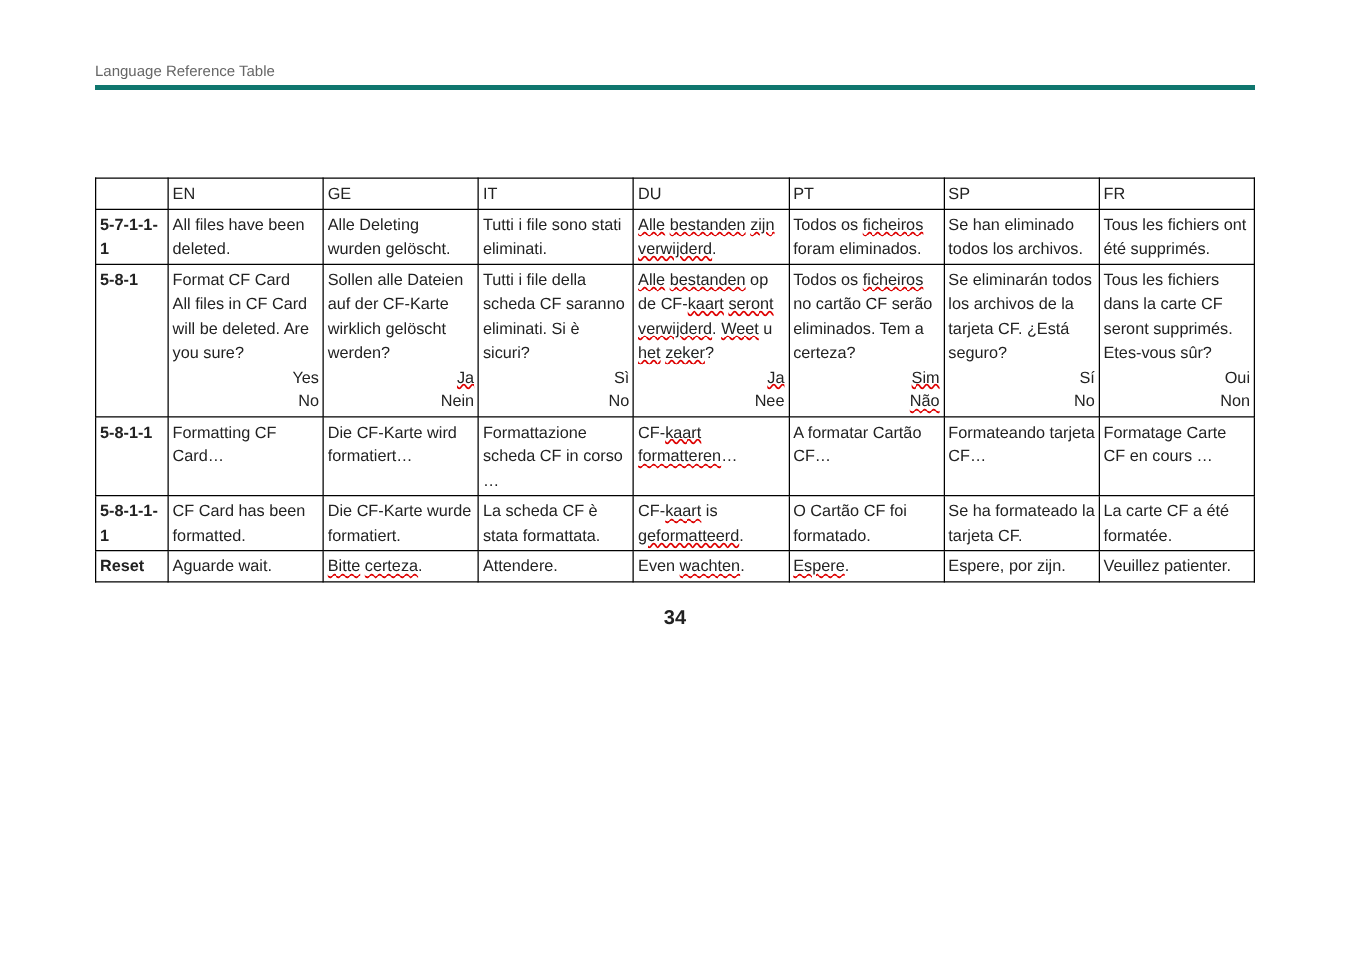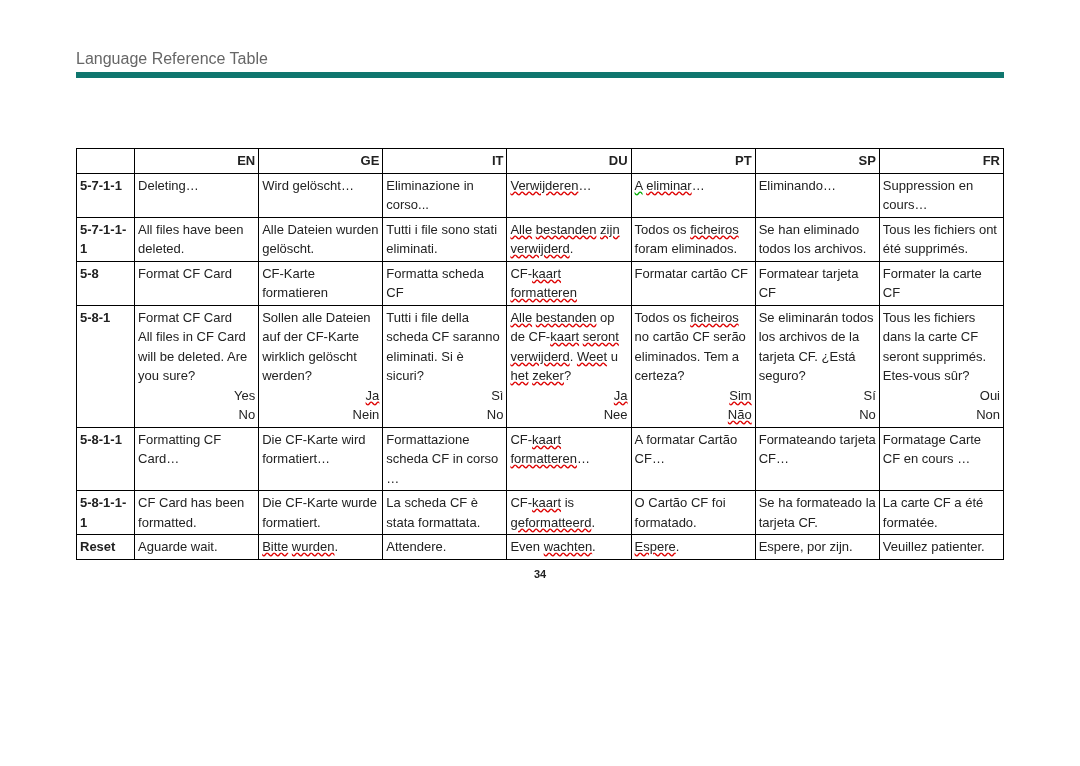--- a/index.html
+++ b/index.html
@@ -6,55 +6,55 @@
     margin: 0;
     padding: 50px 76px 40px 76px;
     font-family: Arial, Helvetica, sans-serif;
     font-size: 14px;
     color: #222;
     background: #fff;
     width: 1080px;
     box-sizing: border-box;
   }
   .page-title {
-    font-size: 16px;
+    font-size: 12px;
     font-weight: normal;
     color: #666;
-    border-bottom: 6px solid #0f766e;
+    border-bottom: 4px solid #0f766e;
     padding-bottom: 4px;
     margin-bottom: 70px;
   }
   table {
     border-collapse: collapse;
     width: 100%;
     table-layout: fixed;
   }
   th, td {
     border: 1px solid #000;
     padding: 2px 3px;
     vertical-align: top;
     font-size: 13px;
     line-height: 1.5;
     text-align: left;
     word-wrap: break-word;
   }
   th {
-    text-align: right;
-    font-weight: bold;
+    text-align: left;
+    font-weight: normal;
   }
   col.id   { width: 58px; }
   col.lang { width: 124px; }
   .id-cell { font-weight: bold; }
   .sq { text-decoration-line: underline; text-decoration-style: wavy; text-decoration-color: #d00; }
   .sg { text-decoration-line: underline; text-decoration-style: wavy; text-decoration-color: #0a0; }
   .ctr { display:block; text-align:right; }
   .page-num {
     text-align: center;
-    font-size: 11px;
-    margin-top: 8px;
+    font-size: 16px;
+    margin-top: 20px;
     font-weight: bold;
   }
 </style>
 </head>
 <body>
 
 <div class="page-title">Language Reference Table</div>
 
 <table>
   <colgroup>
@@ -74,48 +74,28 @@
       <th>GE</th>
       <th>IT</th>
       <th>DU</th>
       <th>PT</th>
       <th>SP</th>
       <th>FR</th>
     </tr>
   </thead>
   <tbody id="tbody">
       <tr>
-        <td class="id-cell">5-7-1-1</td>
-        <td>Deleting…</td>
-        <td>Wird gelöscht…</td>
-        <td>Eliminazione in corso...</td>
-        <td><span class="sq">Verwijderen</span>…</td>
-        <td><span class="sg">A</span> <span class="sq">eliminar</span>…</td>
-        <td>Eliminando…</td>
-        <td>Suppression en cours…</td>
-      </tr>
-      <tr>
         <td class="id-cell">5-7-1-1-1</td>
         <td>All files have been deleted.</td>
-        <td>Alle Dateien wurden gelöscht.</td>
+        <td>Alle Deleting wurden gelöscht.</td>
         <td>Tutti i file sono stati eliminati.</td>
         <td><span class="sq">Alle</span> <span class="sq">bestanden</span> <span class="sq">zijn</span> <span class="sq">verwijderd</span>.</td>
         <td>Todos os <span class="sq">ficheiros</span> foram eliminados.</td>
         <td>Se han eliminado todos los archivos.</td>
         <td>Tous les fichiers ont été supprimés.</td>
-      </tr>
-      <tr>
-        <td class="id-cell">5-8</td>
-        <td>Format CF Card</td>
-        <td>CF-Karte formatieren</td>
-        <td>Formatta scheda CF</td>
-        <td>CF-<span class="sq">kaart</span> <span class="sq">formatteren</span></td>
-        <td>Formatar cartão CF</td>
-        <td>Formatear tarjeta CF</td>
-        <td>Formater la carte CF</td>
       </tr>
       <tr>
         <td class="id-cell">5-8-1</td>
         <td>Format CF Card<br>All files in CF Card will be deleted. Are you sure?<br><span class="ctr">Yes</span><span class="ctr">No</span></td>
         <td>Sollen alle Dateien auf der CF-Karte wirklich gelöscht werden?<br><span class="ctr"><span class="sq">Ja</span></span><span class="ctr">Nein</span></td>
         <td>Tutti i file della scheda CF saranno eliminati. Si è sicuri?<br><span class="ctr">Sì</span><span class="ctr">No</span></td>
         <td><span class="sq">Alle</span> <span class="sq">bestanden</span> op de CF-<span class="sq">kaart</span> <span class="sq">seront</span> <span class="sq">verwijderd</span>. <span class="sq">Weet</span> u <span class="sq">het</span> <span class="sq">zeker</span>?<br><span class="ctr"><span class="sq">Ja</span></span><span class="ctr">Nee</span></td>
         <td>Todos os <span class="sq">ficheiros</span> no cartão CF serão eliminados. Tem a certeza?<br><span class="ctr"><span class="sq">Sim</span></span><span class="ctr"><span class="sq">Não</span></span></td>
         <td>Se eliminarán todos los archivos de la tarjeta CF. ¿Está seguro?<br><span class="ctr">Sí</span><span class="ctr">No</span></td>
         <td>Tous les fichiers dans la carte CF seront supprimés. Etes-vous sûr?<br><span class="ctr">Oui</span><span class="ctr">Non</span></td>
@@ -136,21 +116,21 @@
         <td>Die CF-Karte wurde formatiert.</td>
         <td>La scheda CF è stata formattata.</td>
         <td>CF-<span class="sq">kaart</span> is <span class="sq">geformatteerd</span>.</td>
         <td>O Cartão CF foi formatado.</td>
         <td>Se ha formateado la tarjeta CF.</td>
         <td>La carte CF a été formatée.</td>
       </tr>
       <tr>
         <td class="id-cell">Reset</td>
         <td>Aguarde wait.</td>
-        <td><span class="sq">Bitte</span> <span class="sq">wurden</span>.</td>
+        <td><span class="sq">Bitte</span> <span class="sq">certeza</span>.</td>
         <td>Attendere.</td>
         <td>Even <span class="sq">wachten</span>.</td>
         <td><span class="sq">Espere</span>.</td>
         <td>Espere, por zijn.</td>
         <td>Veuillez patienter.</td>
       </tr>
     </tbody>
 </table>
 
 <div class="page-num">

